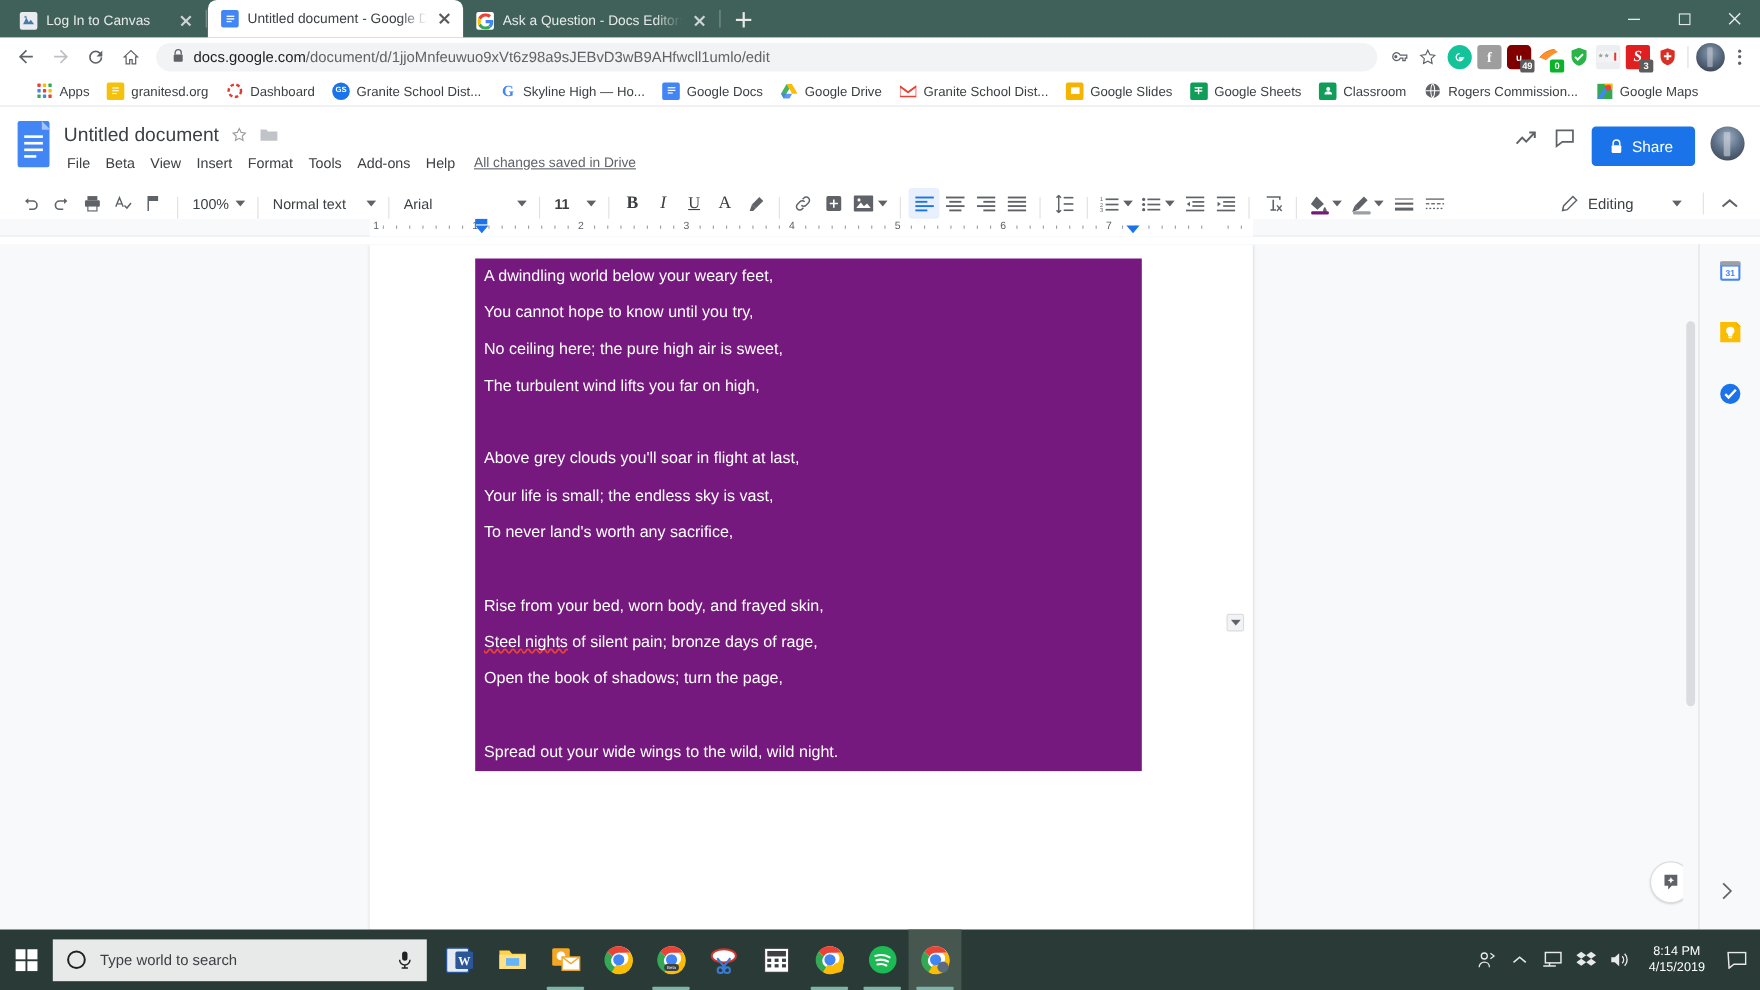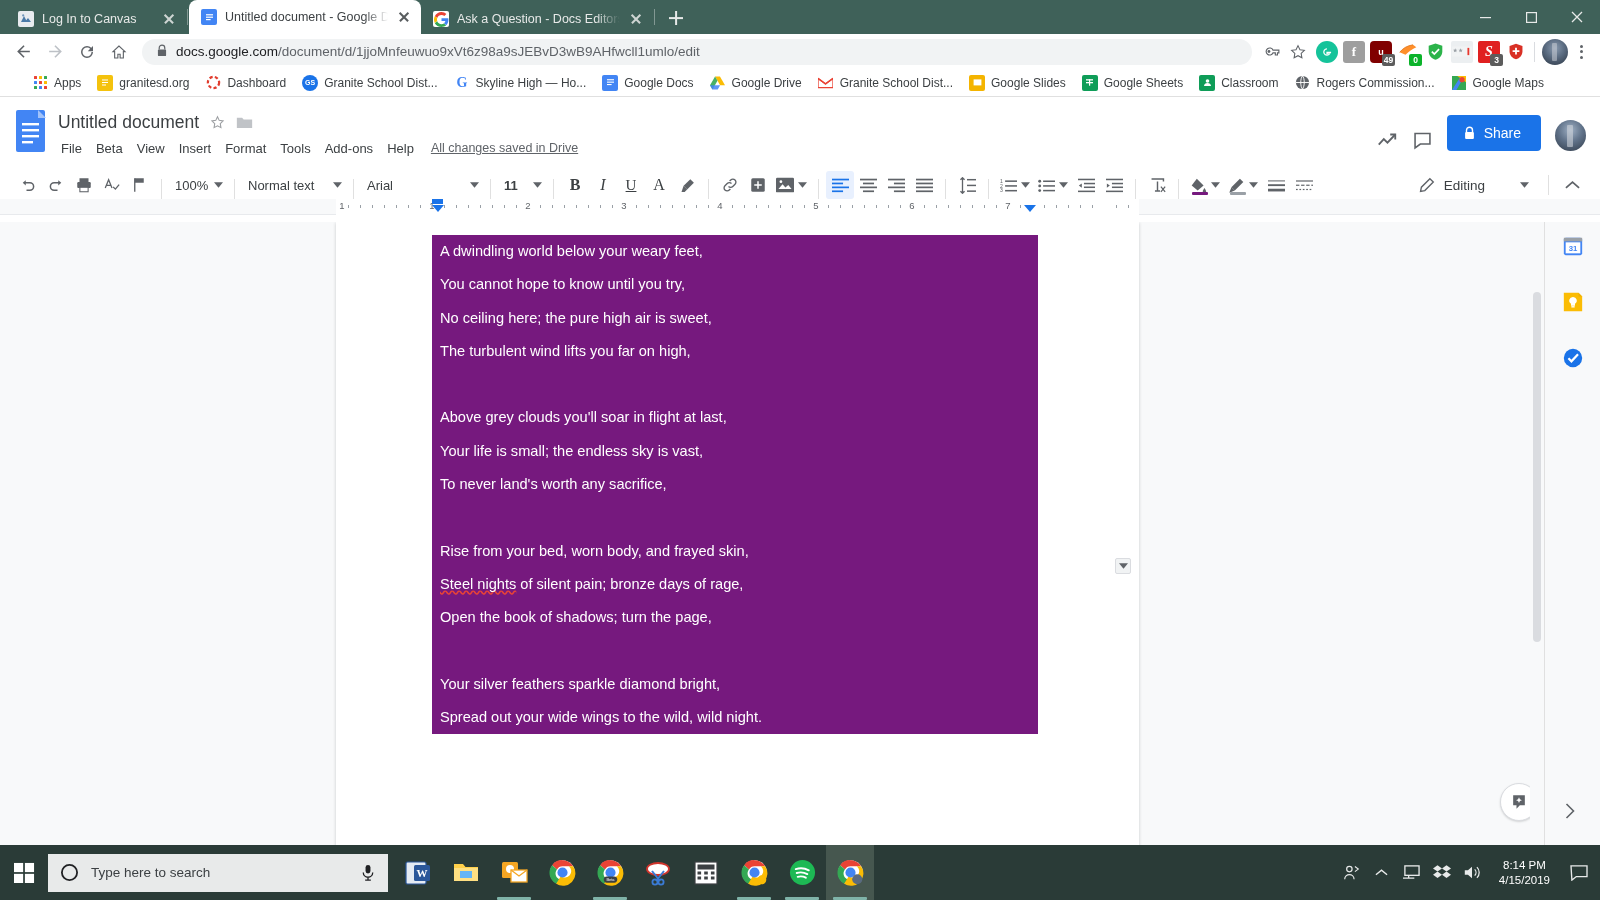--- a/index.html
+++ b/index.html
@@ -159,21 +159,21 @@
     padding: 10px 14px 0 14px; position: relative;
   }
   .docs-logo { width:34px; height:44px; margin-right:10px; margin-top:2px; flex:0 0 34px; }
   .titleblock { flex:1 1 auto; padding-top:2px; }
   .doc-title-row { display:flex; align-items:center; gap:10px; height:26px; }
   .doc-title { font-size: 17.5px; color:#3c4043; font-weight: 400; cursor:text; }
   .star-icon, .folder-icon { color:#5f6368; opacity:.62; cursor:pointer; display:flex; }
   .menubar { display:flex; align-items:center; gap:0; height:24px; margin-top:1px; margin-left:-4px;}
   .menu-item { font-size:13px; color:#3c4043; padding: 3px 7px; border-radius:4px; cursor:pointer; }
   .savestate { font-size:12.5px; color:#5f6368; text-decoration:underline; margin-left:10px; cursor:pointer; }
-  .head-right { display:flex; align-items:flex-end; gap:14px; padding-top:8px; }
+  .head-right { display:flex; align-items:flex-start; gap:14px; padding-top:8px; }
   .head-ico { color:#5f6368; cursor:pointer; display:flex; }
   .share-btn {
     background:#1a73e8; color:#fff; border-radius:4px; height:36px;
     display:flex; align-items:center; gap:8px; padding: 0 20px 0 16px;
     font-size:14px; font-weight:500; cursor:pointer; border:none;
     font-family:"Liberation Sans",sans-serif;
   }
   .head-avatar {
     width:31px;height:31px;border-radius:50%; cursor:pointer; overflow:hidden; position:relative;
     background: radial-gradient(circle at 50% 32%, #9fb0c4 0%, #61738a 45%, #2f3a48 100%);
@@ -1065,21 +1065,20 @@
           <div class="line">The turbulent wind lifts you far on high,</div>
           <div class="line blank">&nbsp;</div>
           <div class="line">Above grey clouds you'll soar in flight at last,</div>
           <div class="line">Your life is small; the endless sky is vast,</div>
           <div class="line">To never land's worth any sacrifice,</div>
           <div class="line blank">&nbsp;</div>
           <div class="line">Rise from your bed, worn body, and frayed skin,</div>
           <div class="line"><span class="sp">Steel nights</span> of silent pain; bronze days of rage,</div>
           <div class="line">Open the book of shadows; turn the page,</div>
           <div class="line blank">&nbsp;</div>
-          <div class="line">Your silver feathers sparkle diamond bright,</div>
           <div class="line">Spread out your wide wings to the wild, wild night.</div>
         </div>
     </div>
     <div class="cmt-toggle">
       <svg width="9" height="6" viewBox="0 0 10 6">
           <path d="M0 0l5 6 5-6z" fill="#5f6368"></path>
         </svg>
     </div>
   </div>
   <div class="explore-btn">
@@ -1132,21 +1131,21 @@
         <rect x="0" y="12.4" width="9.6" height="9.6" fill="#fff"></rect>
         <rect x="11.4" y="12.4" width="9.6" height="9.6" fill="#fff"></rect>
       </svg>
   </div>
   <div class="search-pill">
     <span style="display:flex;">
       <svg width="19" height="19" viewBox="0 0 20 20">
           <circle cx="10" cy="10" r="8" fill="none" stroke="#202124" stroke-width="1.9"></circle>
         </svg>
     </span>
-    <span class="search-ph">Type here to search</span>
+    <span class="search-ph">Type world to search</span>
     <span style="display:flex;">
       <svg width="16" height="17" viewBox="0 0 16 18">
           <rect x="5.4" y="1" width="5.2" height="9" rx="2.6" fill="#202124"></rect>
           <path d="M3 9a5 5 0 0010 0M8 14v3M5 17h6" fill="none" stroke="#202124" stroke-width="1.4"></path>
         </svg>
     </span>
   </div>
 
   <div class="tb-apps">
     <div class="tb-app">

